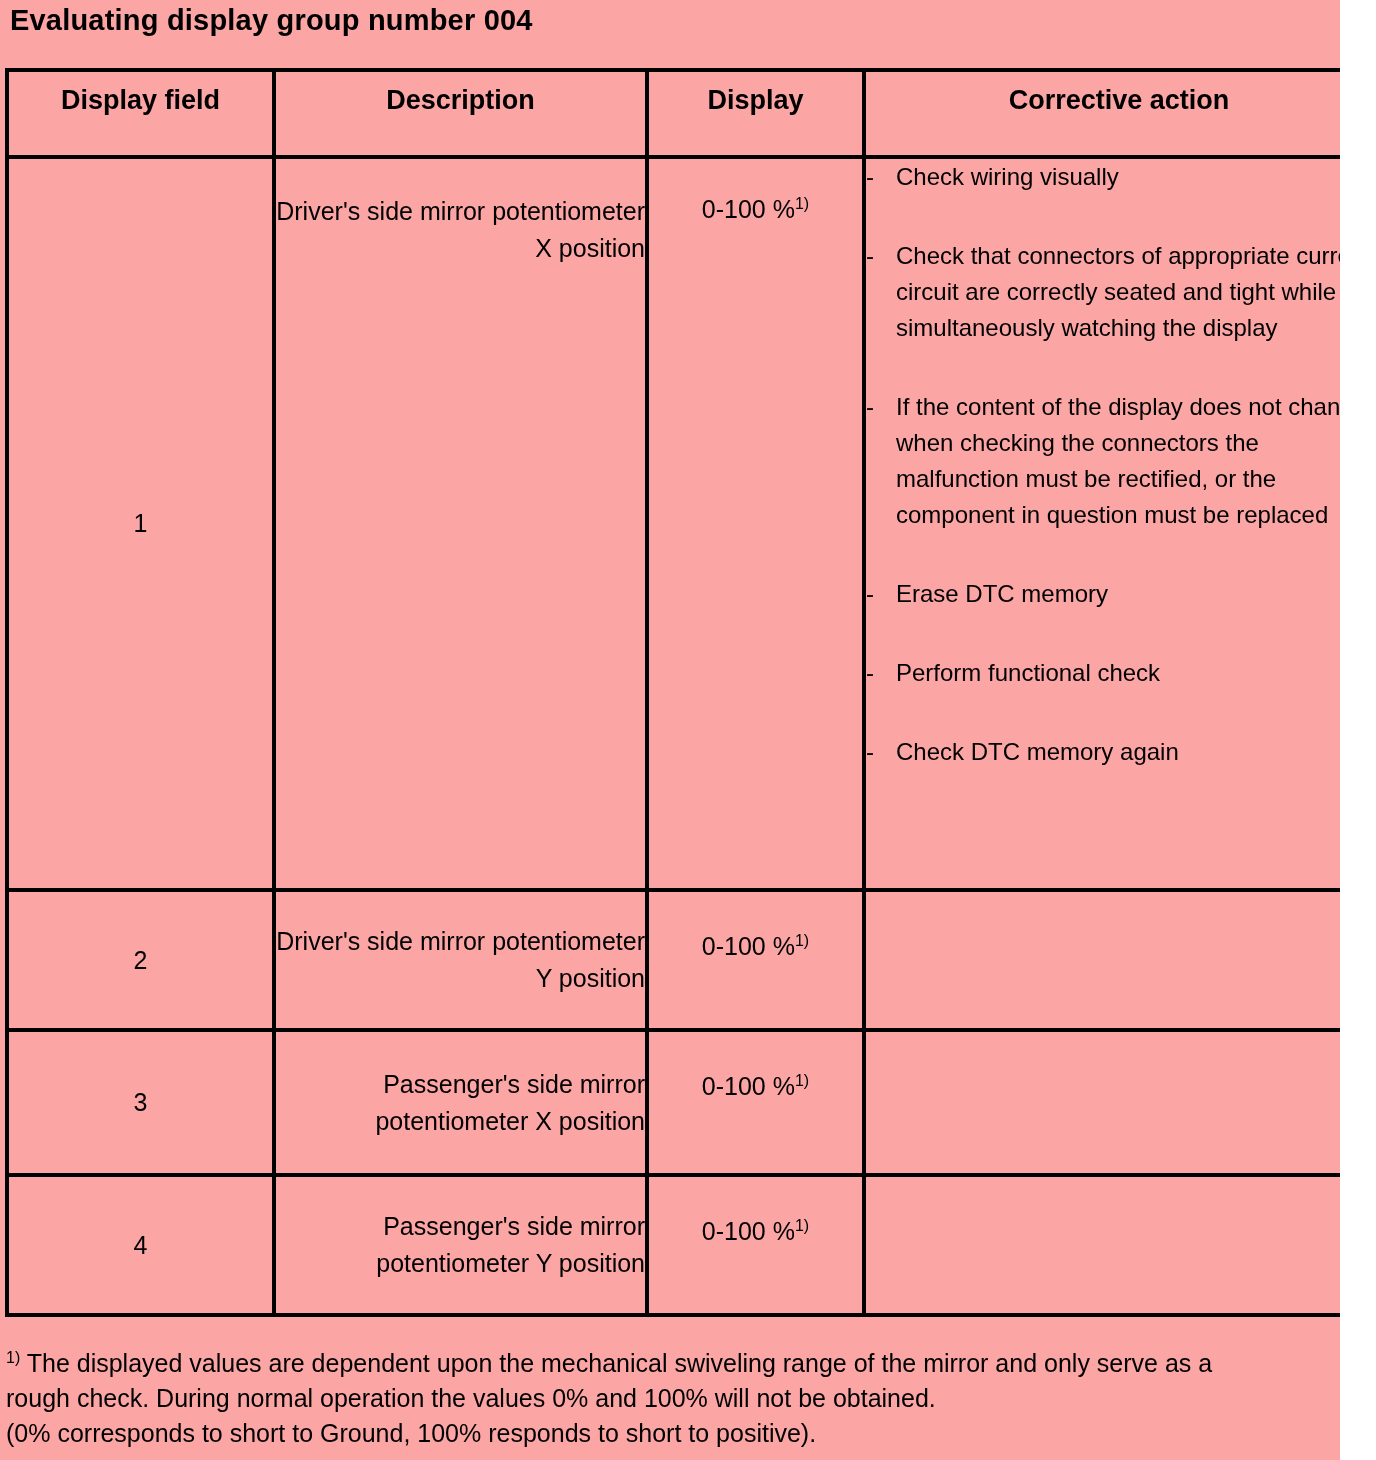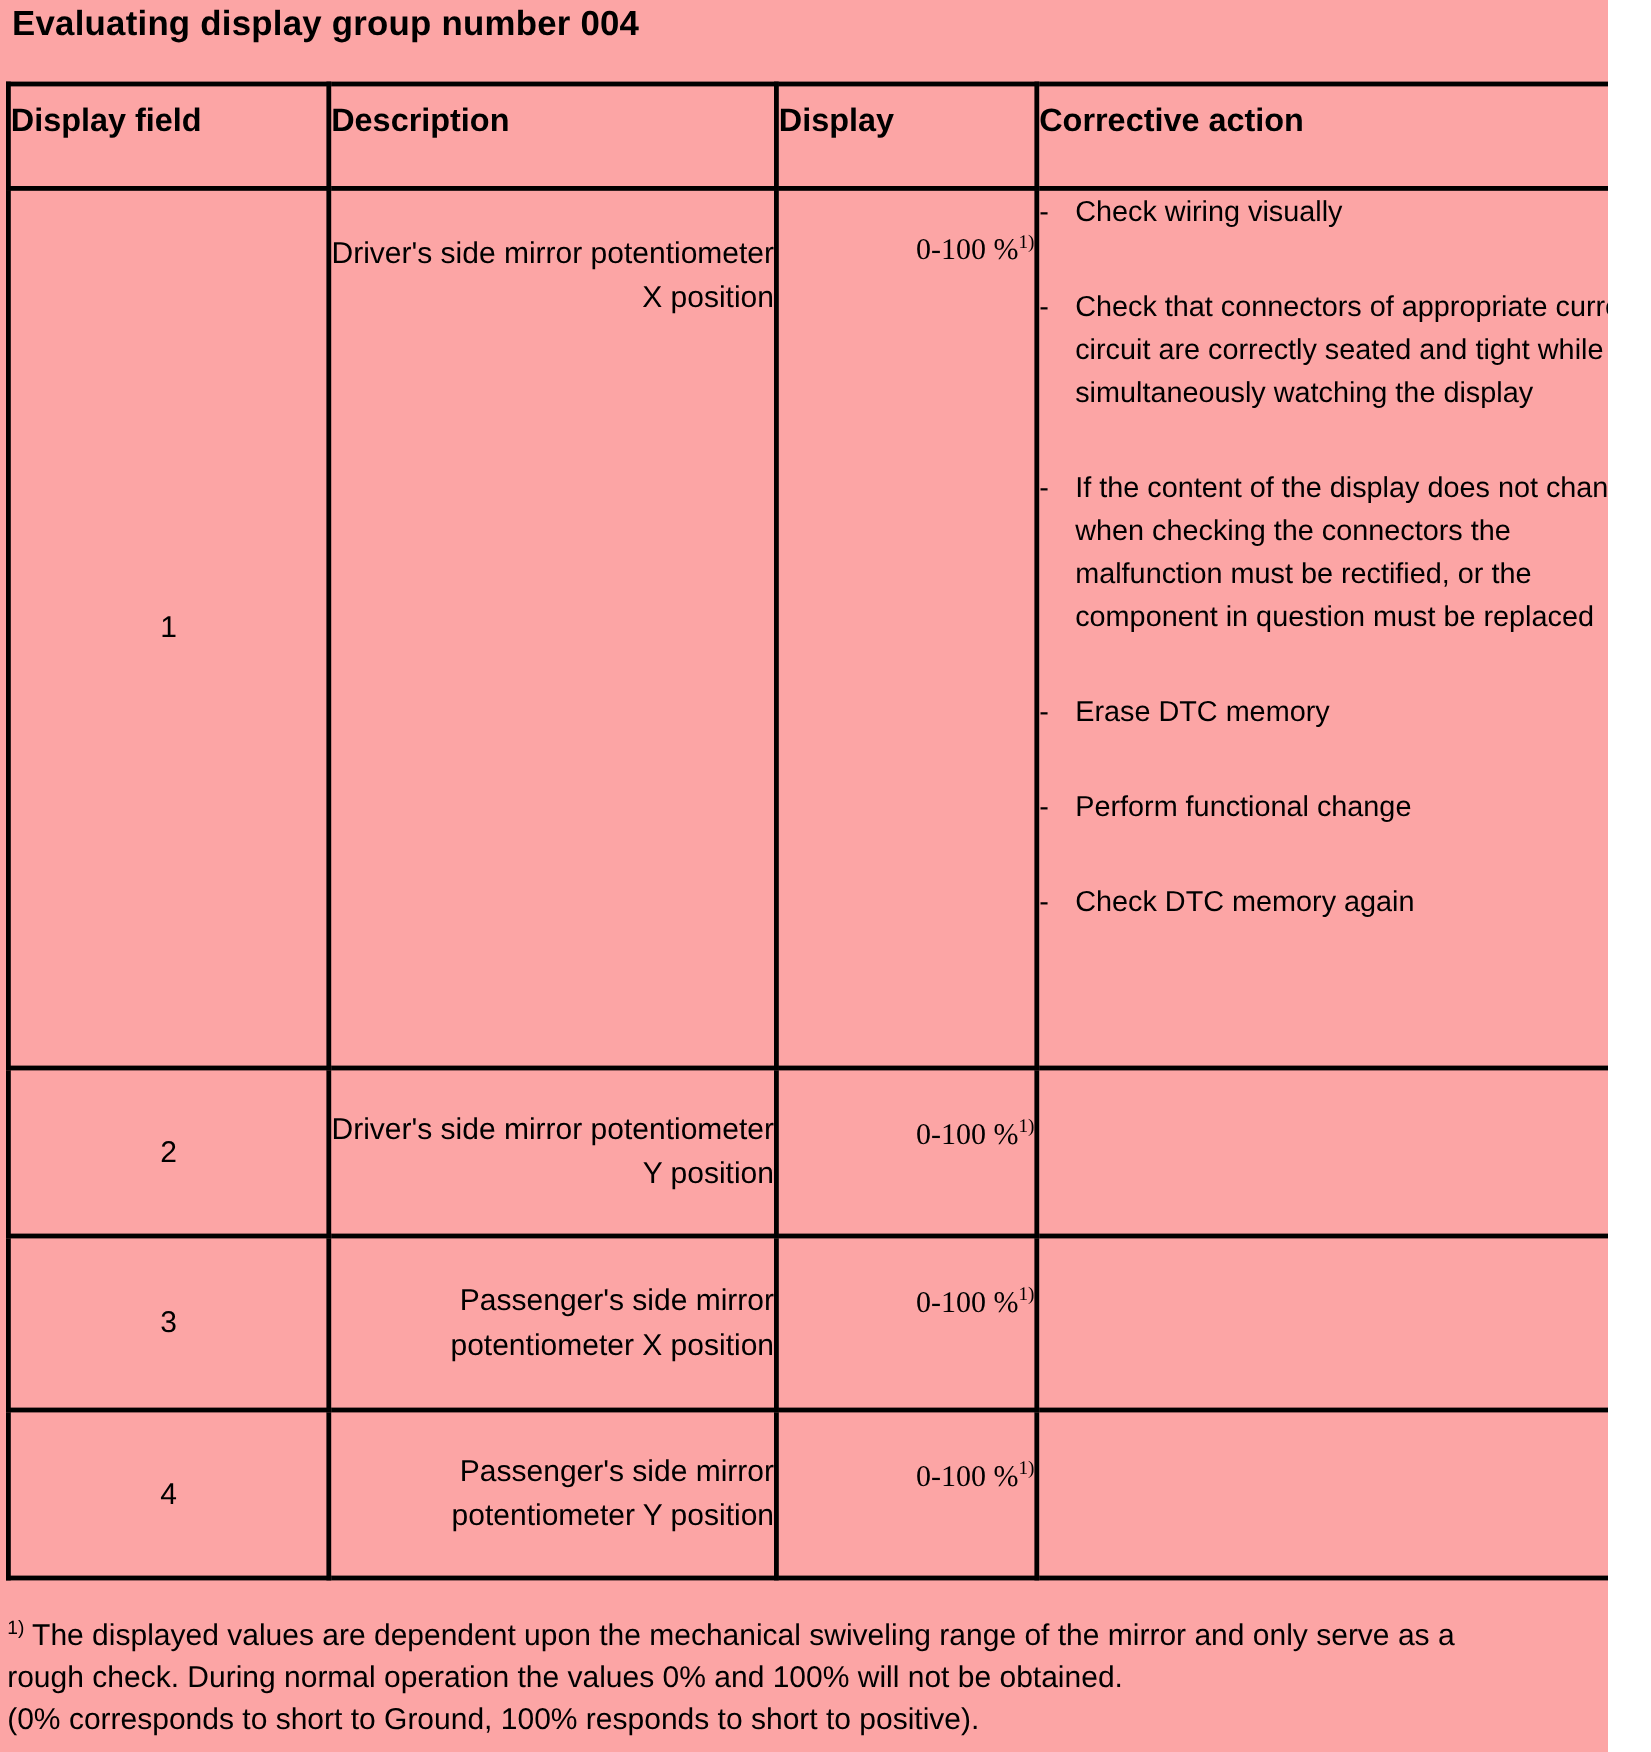--- a/index.html
+++ b/index.html
@@ -38,21 +38,21 @@
   col.c1 { width: 267px; }
   col.c2 { width: 373px; }
   col.c3 { width: 217px; }
   col.c4 { width: 510px; }
 
   
   tr.hdr { height: 87px; }
   tr.hdr th {
     vertical-align: top;
     padding-top: 13px;
-    text-align: left;
+    text-align: center;
     font-size: 27px;
     font-weight: bold;
   }
 
   
   tr.r1 { height: 733px; }
   tr.r2 { height: 140px; }
   tr.r3 { height: 145px; }
   tr.r4 { height: 140px; }
 
@@ -70,23 +70,22 @@
   }
   tr.r1 td.c-desc {
     vertical-align: top;
     padding-top: 34px;
     text-align: right;
   }
   td.c-desc.centered { text-align: right; }
 
   td.c-disp {
     vertical-align: top;
-    text-align: right;
-    font-size: 25px;
-    font-family: Liberation Serif, serif;
+    text-align: center;
+    font-size: 25px;
   }
   tr.r1 td.c-disp { padding-top: 36px; }
   tr.r2 td.c-disp,
   tr.r3 td.c-disp,
   tr.r4 td.c-disp { padding-top: 40px; }
 
   td.c-act {
     vertical-align: top;
     padding: 28px 70px 0 22px;
     font-size: 24px;
@@ -161,21 +160,21 @@
               <div class="action">
                 <span class="dash">-</span>
                 <span class="atext">If the content of the display does not change when checking the connectors the malfunction must be rectified, or the component in question must be replaced</span>
               </div>
               <div class="action">
                 <span class="dash">-</span>
                 <span class="atext">Erase DTC memory</span>
               </div>
               <div class="action">
                 <span class="dash">-</span>
-                <span class="atext">Perform functional change</span>
+                <span class="atext">Perform functional check</span>
               </div>
               <div class="action">
                 <span class="dash">-</span>
                 <span class="atext">Check DTC memory again</span>
               </div>
             </div>
         </td>
       </tr>
       <tr class="r2">
         <td class="c-field">2</td>

